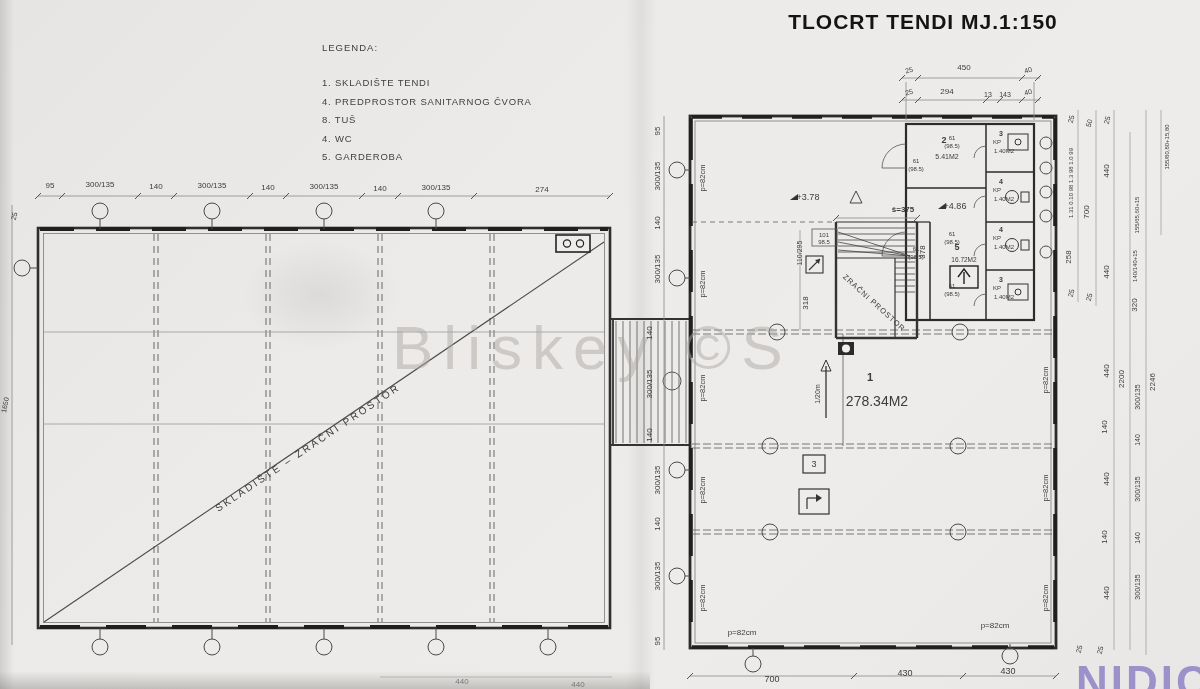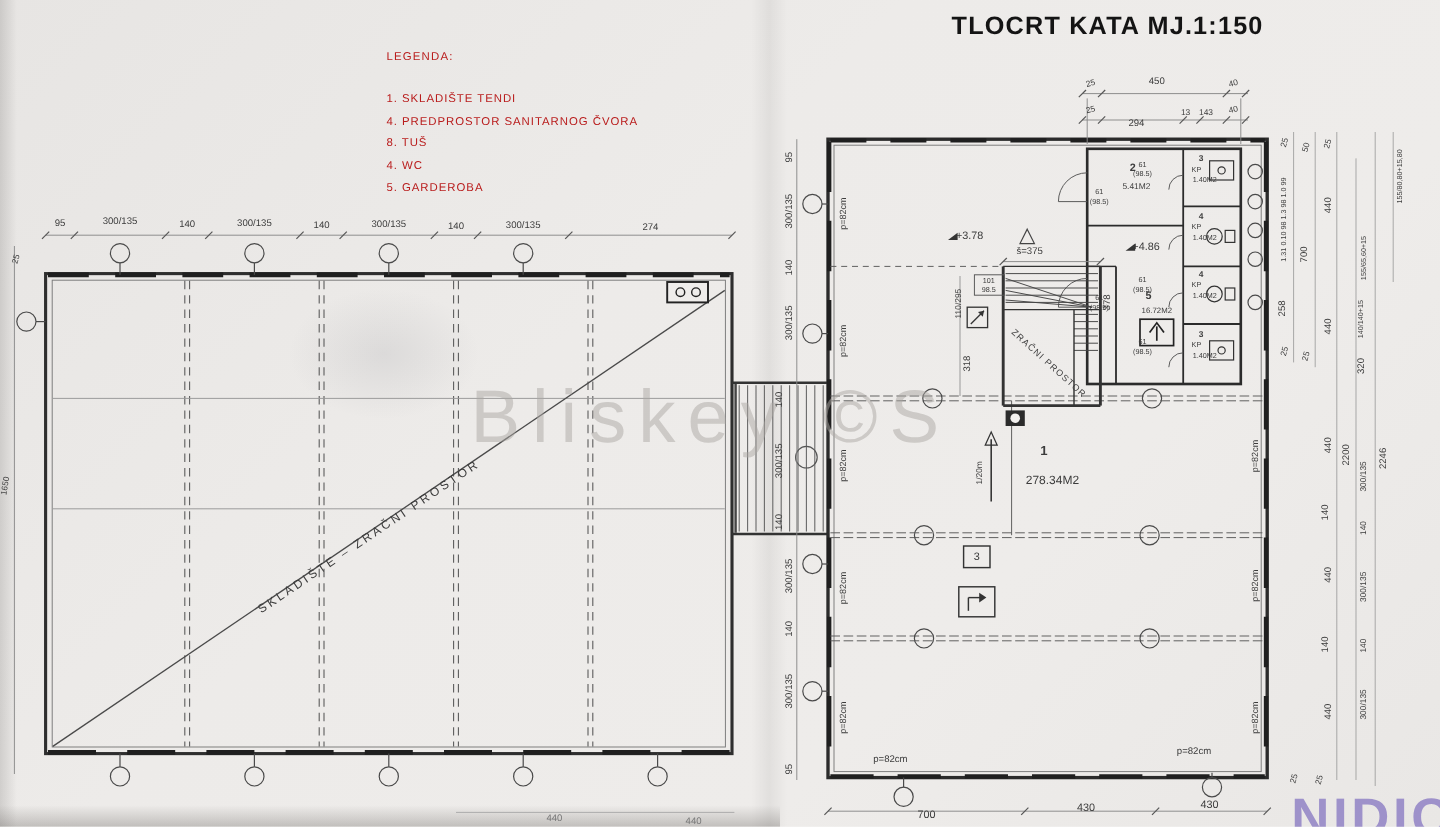--- a/index.html
+++ b/index.html
@@ -10,21 +10,21 @@
   .fold{position:absolute;left:626px;top:0;width:30px;height:689px;
         background:linear-gradient(90deg,rgba(0,0,0,0),rgba(0,0,0,.055),rgba(0,0,0,0));}
   .smudge{position:absolute;left:240px;top:240px;width:160px;height:110px;border-radius:50%;
         background:radial-gradient(ellipse,rgba(120,122,130,.14),rgba(120,122,130,0) 70%);}
   .bottom-shade{position:absolute;left:0;top:671px;width:650px;height:18px;
         background:linear-gradient(180deg,rgba(90,86,82,0),rgba(90,86,82,.30));}
   .edge-shade{position:absolute;left:0;top:0;width:14px;height:689px;
         background:linear-gradient(90deg,rgba(80,78,76,.18),rgba(80,78,76,0));}
   .title{position:absolute;left:758px;top:10px;width:330px;text-align:center;
         font-size:21px;font-weight:bold;letter-spacing:1px;color:#141414;white-space:nowrap;}
-  .legend{position:absolute;left:322px;top:42px;color:#b91c1c;}
+  .legend{position:absolute;left:322px;top:42px;color:#404040;}
   .legend .hd{font-size:9.5px;letter-spacing:1px;margin-bottom:24px;}
   .legend .it{font-size:9.5px;letter-spacing:.8px;margin-bottom:7.5px;white-space:nowrap;}
   .watermark{position:absolute;left:392px;top:312px;font-size:62px;letter-spacing:10px;
         color:rgba(172,168,163,.50);white-space:nowrap;}
   .corner-logo{position:absolute;left:1076px;top:657px;font-size:44px;font-weight:bold;
         letter-spacing:3px;color:#8b7cc4;opacity:.8;}
   .lbl{position:absolute;white-space:nowrap;color:#3c3c3c;line-height:1;
         transform-origin:center;}
   svg{position:absolute;left:0;top:0;}
 </style>
@@ -311,21 +311,21 @@
       <line x1="1078" y1="110" x2="1078" y2="302"></line>
       <line x1="1096" y1="110" x2="1096" y2="306"></line>
       <line x1="1114" y1="110" x2="1114" y2="650"></line>
       <line x1="1130" y1="132" x2="1130" y2="650"></line>
       <line x1="1146" y1="110" x2="1146" y2="655"></line>
       <line x1="1161" y1="110" x2="1161" y2="235"></line>
     </g>
   </g>
 </svg>
 
-<div class="title">TLOCRT KATA  MJ.1:150</div>
+<div class="title">TLOCRT TENDI  MJ.1:150</div>
 
 <div class="legend">
   <div class="hd">LEGENDA:</div>
   <div class="it">1. SKLADIŠTE TENDI</div>
   <div class="it">4. PREDPROSTOR SANITARNOG ČVORA</div>
   <div class="it">8. TUŠ</div>
   <div class="it">4. WC</div>
   <div class="it">5. GARDEROBA</div>
 </div>
 
@@ -355,21 +355,21 @@
     <span class="lbl" style="left: 658px; top: 223px; font-size: 8px; transform: translate(-50%, -50%) rotate(-90deg);">140</span>
     <span class="lbl" style="left: 658px; top: 269px; font-size: 8px; transform: translate(-50%, -50%) rotate(-90deg);">300/135</span>
     <span class="lbl" style="left: 658px; top: 480px; font-size: 8px; transform: translate(-50%, -50%) rotate(-90deg);">300/135</span>
     <span class="lbl" style="left: 658px; top: 524px; font-size: 8px; transform: translate(-50%, -50%) rotate(-90deg);">140</span>
     <span class="lbl" style="left: 658px; top: 576px; font-size: 8px; transform: translate(-50%, -50%) rotate(-90deg);">300/135</span>
     <span class="lbl" style="left: 658px; top: 641px; font-size: 8px; transform: translate(-50%, -50%) rotate(-90deg);">95</span>
     <span class="lbl" style="left: 909px; top: 70px; font-size: 7px; transform: translate(-50%, -50%) rotate(-15deg);">25</span>
     <span class="lbl" style="left: 964px; top: 68px; font-size: 8px; transform: translate(-50%, -50%) rotate(0deg);">450</span>
     <span class="lbl" style="left: 1028px; top: 70px; font-size: 7px; transform: translate(-50%, -50%) rotate(-15deg);">40</span>
     <span class="lbl" style="left: 909px; top: 92px; font-size: 7px; transform: translate(-50%, -50%) rotate(-15deg);">25</span>
-    <span class="lbl" style="left: 947px; top: 92px; font-size: 8px; transform: translate(-50%, -50%) rotate(0deg); margin-top: 11px;">294</span>
+    <span class="lbl" style="left: 947px; top: 92px; font-size: 8px; transform: translate(-50%, -50%) rotate(0deg);">294</span>
     <span class="lbl" style="left: 988px; top: 94px; font-size: 7px; transform: translate(-50%, -50%) rotate(0deg);">13</span>
     <span class="lbl" style="left: 1005px; top: 94px; font-size: 7px; transform: translate(-50%, -50%) rotate(0deg);">143</span>
     <span class="lbl" style="left: 1028px; top: 92px; font-size: 7px; transform: translate(-50%, -50%) rotate(-15deg);">40</span>
     <span class="lbl" style="left: 944px; top: 140px; font-size: 9px; font-weight: 700; transform: translate(-50%, -50%) rotate(0deg);">2</span>
     <span class="lbl" style="left: 947px; top: 156px; font-size: 7px; transform: translate(-50%, -50%) rotate(0deg);">5.41M2</span>
     <span class="lbl" style="left: 1001px; top: 133px; font-size: 7px; font-weight: 700; transform: translate(-50%, -50%) rotate(0deg);">3</span>
     <span class="lbl" style="left: 997px; top: 142px; font-size: 6px; transform: translate(-50%, -50%) rotate(0deg);">KP</span>
     <span class="lbl" style="left: 1004px; top: 151px; font-size: 6px; transform: translate(-50%, -50%) rotate(0deg);">1.40M2</span>
     <span class="lbl" style="left: 1001px; top: 181px; font-size: 7px; font-weight: 700; transform: translate(-50%, -50%) rotate(0deg);">4</span>
     <span class="lbl" style="left: 997px; top: 190px; font-size: 6px; transform: translate(-50%, -50%) rotate(0deg);">KP</span>
@@ -387,29 +387,29 @@
     <span class="lbl" style="left: 952px; top: 286px; font-size: 6px; transform: translate(-50%, -50%) rotate(0deg);">61</span>
     <span class="lbl" style="left: 952px; top: 294px; font-size: 6px; transform: translate(-50%, -50%) rotate(0deg);">(98.5)</span>
     <span class="lbl" style="left: 916px; top: 161px; font-size: 6px; transform: translate(-50%, -50%) rotate(0deg);">61</span>
     <span class="lbl" style="left: 916px; top: 169px; font-size: 6px; transform: translate(-50%, -50%) rotate(0deg);">(98.5)</span>
     <span class="lbl" style="left: 916px; top: 249px; font-size: 6px; transform: translate(-50%, -50%) rotate(0deg);">61</span>
     <span class="lbl" style="left: 916px; top: 257px; font-size: 6px; transform: translate(-50%, -50%) rotate(0deg);">(98.5)</span>
     <span class="lbl" style="left: 824px; top: 235px; font-size: 6px; transform: translate(-50%, -50%) rotate(0deg);">101</span>
     <span class="lbl" style="left: 824px; top: 242px; font-size: 6px; transform: translate(-50%, -50%) rotate(0deg);">98.5</span>
     <span class="lbl" style="left: 808px; top: 197px; font-size: 9px; transform: translate(-50%, -50%) rotate(0deg);">+3.78</span>
     <span class="lbl" style="left: 955px; top: 206px; font-size: 9px; transform: translate(-50%, -50%) rotate(0deg);">+4.86</span>
-    <span class="lbl" style="left: 858px; top: 210px; font-size: 8px; transform: translate(-50%, -50%) rotate(0deg);">š=375</span>
+    <span class="lbl" style="left: 903px; top: 210px; font-size: 8px; transform: translate(-50%, -50%) rotate(0deg); font-weight: bold;">š=375</span>
     <span class="lbl" style="left: 799px; top: 253px; font-size: 7px; transform: translate(-50%, -50%) rotate(-90deg);">110/295</span>
     <span class="lbl" style="left: 806px; top: 303px; font-size: 8px; transform: translate(-50%, -50%) rotate(-90deg);">318</span>
     <span class="lbl" style="left: 923px; top: 252px; font-size: 8px; transform: translate(-50%, -50%) rotate(-90deg);">378</span>
     <span class="lbl" style="left: 874px; top: 303px; font-size: 7.5px; letter-spacing: 1px; transform: translate(-50%, -50%) rotate(42deg);">ZRAČNI PROSTOR</span>
     <span class="lbl" style="left: 957px; top: 247px; font-size: 9px; font-weight: 700; transform: translate(-50%, -50%) rotate(0deg);">5</span>
     <span class="lbl" style="left: 964px; top: 260px; font-size: 6.5px; transform: translate(-50%, -50%) rotate(0deg);">16.72M2</span>
     <span class="lbl" style="left: 870px; top: 377px; font-size: 11px; font-weight: 700; transform: translate(-50%, -50%) rotate(0deg);">1</span>
-    <span class="lbl" style="left: 877px; top: 401px; font-size: 10px; transform: translate(-50%, -50%) rotate(0deg);">278.34M2</span>
+    <span class="lbl" style="left: 877px; top: 401px; font-size: 14px; transform: translate(-50%, -50%) rotate(0deg);">278.34M2</span>
     <span class="lbl" style="left: 817px; top: 394px; font-size: 7px; transform: translate(-50%, -50%) rotate(-90deg);">1/20m</span>
     <span class="lbl" style="left: 814px; top: 464px; font-size: 9px; transform: translate(-50%, -50%) rotate(0deg);">3</span>
     <span class="lbl" style="left: 703px; top: 178px; font-size: 7.5px; transform: translate(-50%, -50%) rotate(-90deg);">p=82cm</span>
     <span class="lbl" style="left: 703px; top: 284px; font-size: 7.5px; transform: translate(-50%, -50%) rotate(-90deg);">p=82cm</span>
     <span class="lbl" style="left: 703px; top: 388px; font-size: 7.5px; transform: translate(-50%, -50%) rotate(-90deg);">p=82cm</span>
     <span class="lbl" style="left: 703px; top: 490px; font-size: 7.5px; transform: translate(-50%, -50%) rotate(-90deg);">p=82cm</span>
     <span class="lbl" style="left: 703px; top: 598px; font-size: 7.5px; transform: translate(-50%, -50%) rotate(-90deg);">p=82cm</span>
     <span class="lbl" style="left: 1046px; top: 380px; font-size: 7.5px; transform: translate(-50%, -50%) rotate(-90deg);">p=82cm</span>
     <span class="lbl" style="left: 1046px; top: 488px; font-size: 7.5px; transform: translate(-50%, -50%) rotate(-90deg);">p=82cm</span>
     <span class="lbl" style="left: 1046px; top: 598px; font-size: 7.5px; transform: translate(-50%, -50%) rotate(-90deg);">p=82cm</span>

